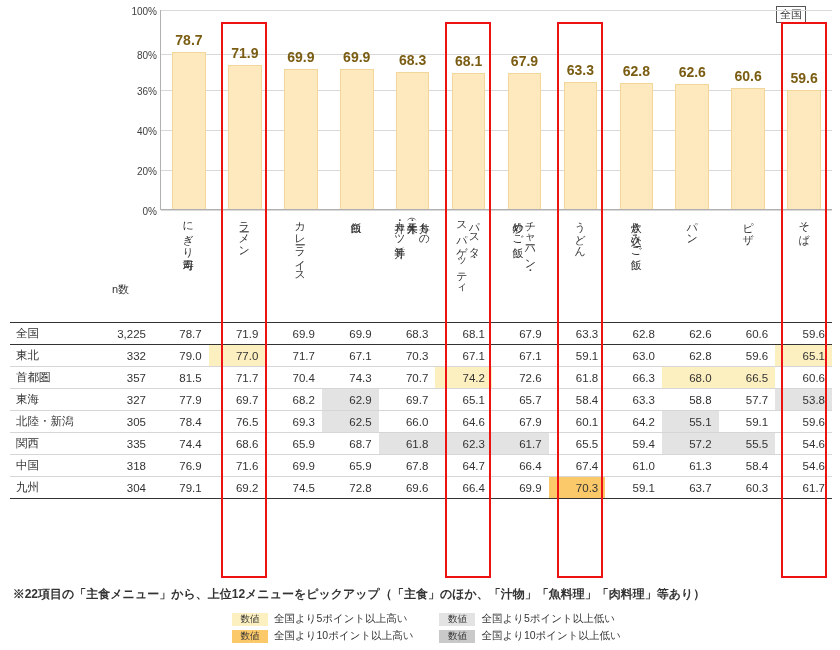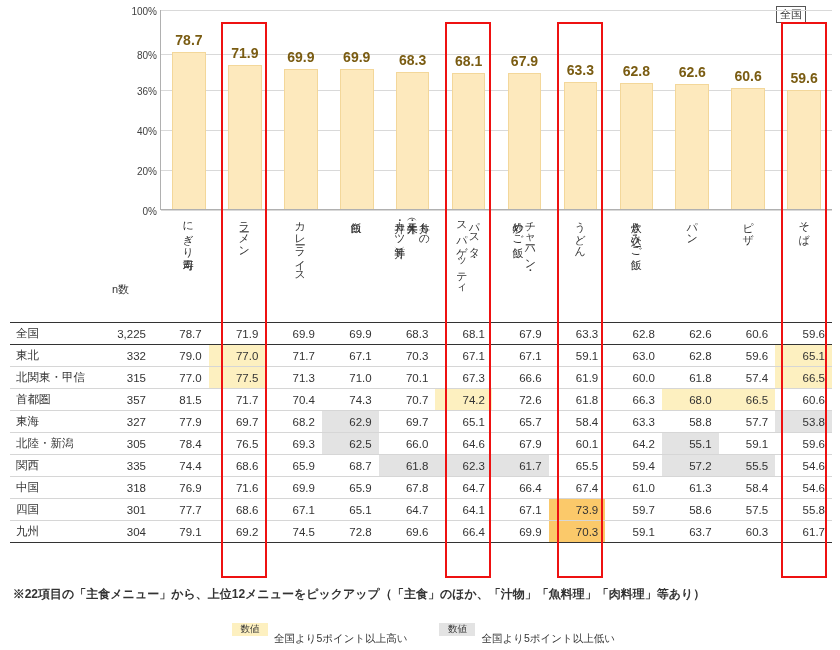--- a/index.html
+++ b/index.html
@@ -170,21 +170,21 @@
   .legend-group { display: flex; flex-direction: column; gap: 3px; }
   .legend-row { display: flex; align-items: center; gap: 6px; }
   .swatch {
     width: 36px; height: 13px;
     display: inline-flex;
     align-items: center;
     justify-content: center;
     font-size: 9.5px;
     color: #333;
   }
-  .legend-txt { color: #333; white-space: nowrap; margin-top: 20px; }
+  .legend-txt { color: #333; white-space: nowrap; }
 </style>
 </head>
 <body>
 
 <div id="wrap">
 
   <div id="chart-area">
     <div id="zenkoku-tag">全国</div>
     <div id="plot">
       <div id="gridlines">
@@ -332,36 +332,20 @@
             <td class="val ">70.3</td>
             <td class="val ">67.1</td>
             <td class="val ">67.1</td>
             <td class="val ">59.1</td>
             <td class="val ">63.0</td>
             <td class="val ">62.8</td>
             <td class="val ">59.6</td>
             <td class="val hi5">65.1</td>
           </tr>
           <tr class="data">
-            <td class="rowhead">北関東・甲信</td>
-            <td class="ncol">315</td>
-            <td class="val ">77.0</td>
-            <td class="val hi5">77.5</td>
-            <td class="val ">71.3</td>
-            <td class="val ">71.0</td>
-            <td class="val ">70.1</td>
-            <td class="val ">67.3</td>
-            <td class="val ">66.6</td>
-            <td class="val ">61.9</td>
-            <td class="val ">60.0</td>
-            <td class="val ">61.8</td>
-            <td class="val ">57.4</td>
-            <td class="val hi5">66.5</td>
-          </tr>
-          <tr class="data">
             <td class="rowhead">首都圏</td>
             <td class="ncol">357</td>
             <td class="val ">81.5</td>
             <td class="val ">71.7</td>
             <td class="val ">70.4</td>
             <td class="val ">74.3</td>
             <td class="val ">70.7</td>
             <td class="val hi5">74.2</td>
             <td class="val ">72.6</td>
             <td class="val ">61.8</td>
@@ -428,36 +412,20 @@
             <td class="val ">67.8</td>
             <td class="val ">64.7</td>
             <td class="val ">66.4</td>
             <td class="val ">67.4</td>
             <td class="val ">61.0</td>
             <td class="val ">61.3</td>
             <td class="val ">58.4</td>
             <td class="val ">54.6</td>
           </tr>
           <tr class="data">
-            <td class="rowhead">四国</td>
-            <td class="ncol">301</td>
-            <td class="val ">77.7</td>
-            <td class="val ">68.6</td>
-            <td class="val ">67.1</td>
-            <td class="val ">65.1</td>
-            <td class="val ">64.7</td>
-            <td class="val ">64.1</td>
-            <td class="val ">67.1</td>
-            <td class="val hi10">73.9</td>
-            <td class="val ">59.7</td>
-            <td class="val ">58.6</td>
-            <td class="val ">57.5</td>
-            <td class="val ">55.8</td>
-          </tr>
-          <tr class="data">
             <td class="rowhead">九州</td>
             <td class="ncol">304</td>
             <td class="val ">79.1</td>
             <td class="val ">69.2</td>
             <td class="val ">74.5</td>
             <td class="val ">72.8</td>
             <td class="val ">69.6</td>
             <td class="val ">66.4</td>
             <td class="val ">69.9</td>
             <td class="val hi10">70.3</td>

